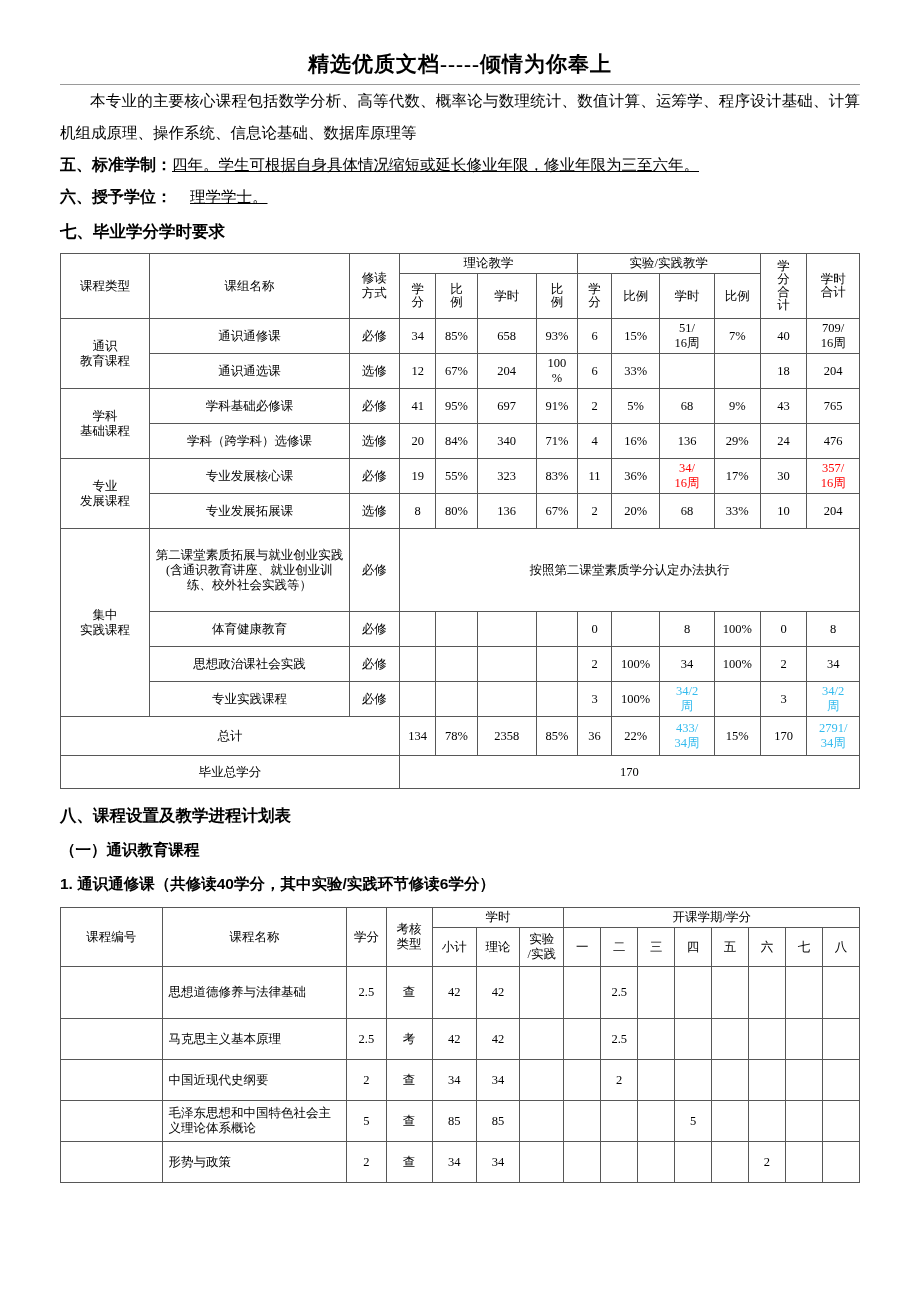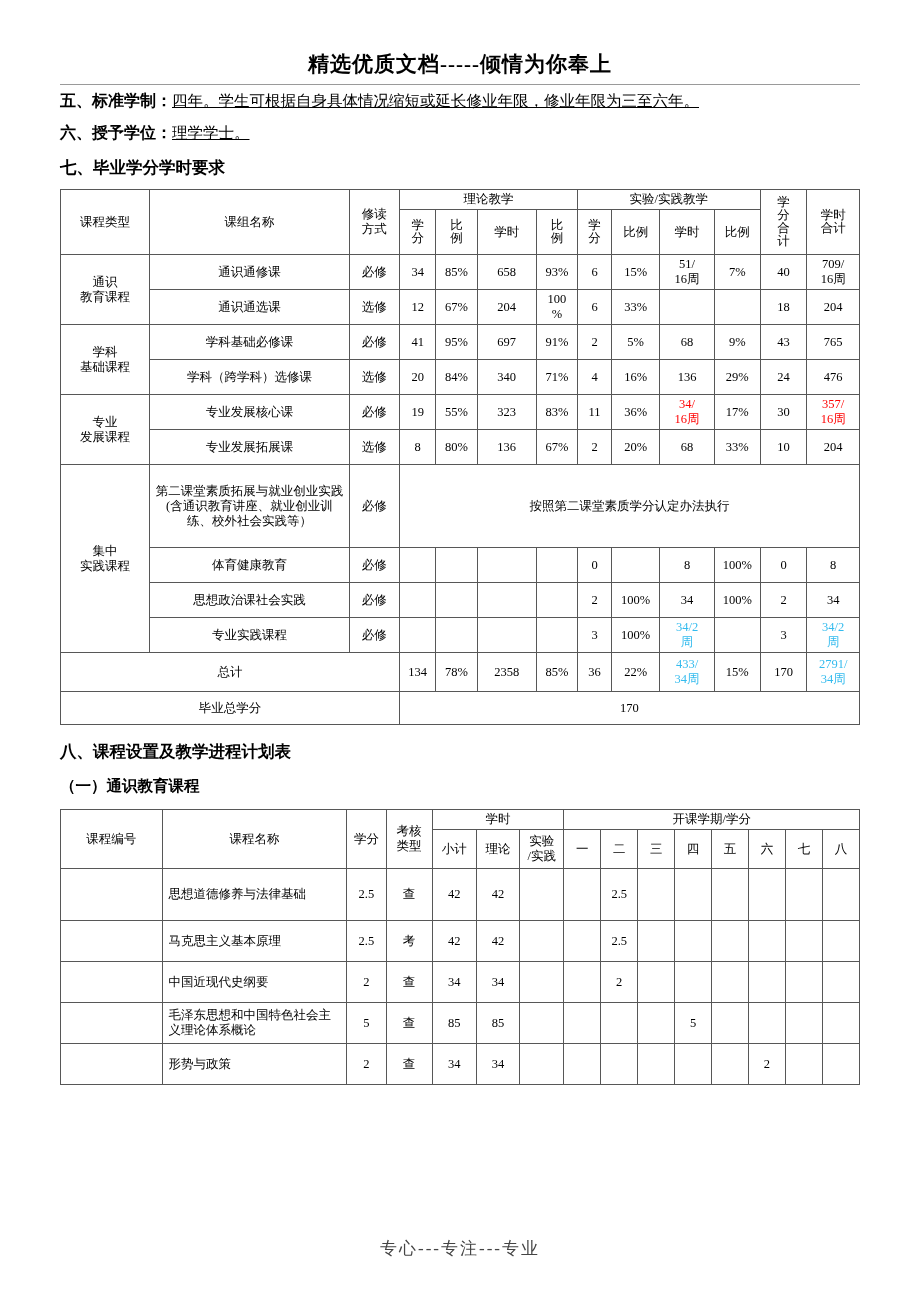--- a/index.html
+++ b/index.html
@@ -101,24 +101,25 @@
   }
 </style>
 </head>
 <body>
 
 <div class="page">
 
   <div class="doc-header">精选优质文档-----倾情为你奉上</div>
   <div class="header-rule"></div>
 
+  <p class="para indent">本专业的主要核心课程包括数学分析、高等代数、概率论与数理统计、数值计算、运筹学、程序设计基础、计算机组成原理、操作系统、信息论基础、数据库原理等</p>
 
   <p class="heading"><span>五、标准学制：</span><span class="normal">四年。学生可根据自身具体情况缩短或延长修业年限，修业年限为三至六年。</span></p>
 
-  <p class="heading"><span>六、授予学位：</span><span class="normal" style="">理学学士。</span></p>
+  <p class="heading"><span>六、授予学位：</span><span class="normal" style="margin-left:18px">理学学士。</span></p>
 
   <p class="sec-title">七、毕业学分学时要求</p>
 
   <table class="t1">
     <colgroup>
       <col style="width:78px">
         <col style="width:175px">
         <col style="width:44px">
       <col style="width:32px">
         <col style="width:36px">
@@ -301,20 +302,21 @@
         </tr>
         <tr>
           <td colspan="3" style="height:28px">毕业总学分</td>
           <td colspan="10">170</td>
         </tr>
       </tbody>
   </table>
 
   <p class="sec-title" style="margin-top:8px">八、课程设置及教学进程计划表</p>
   <p class="sub-title">（一）通识教育课程</p>
+  <p class="sub-title">1. 通识通修课（共修读40学分，其中实验/实践环节修读6学分）</p>
 
   <table class="t2">
     <colgroup>
       <col style="width:88px">
         <col style="width:160px">
         <col style="width:34px">
         <col style="width:40px">
       <col style="width:38px">
         <col style="width:38px">
         <col style="width:38px">
@@ -430,14 +432,13 @@
           <td></td>
           <td></td>
           <td></td>
           <td>2</td>
           <td></td>
           <td></td>
         </tr>
       </tbody>
   </table>
 
-  <div class="doc-footer">专心---专注---专业</div>
 </div>
 
 </body></html>

